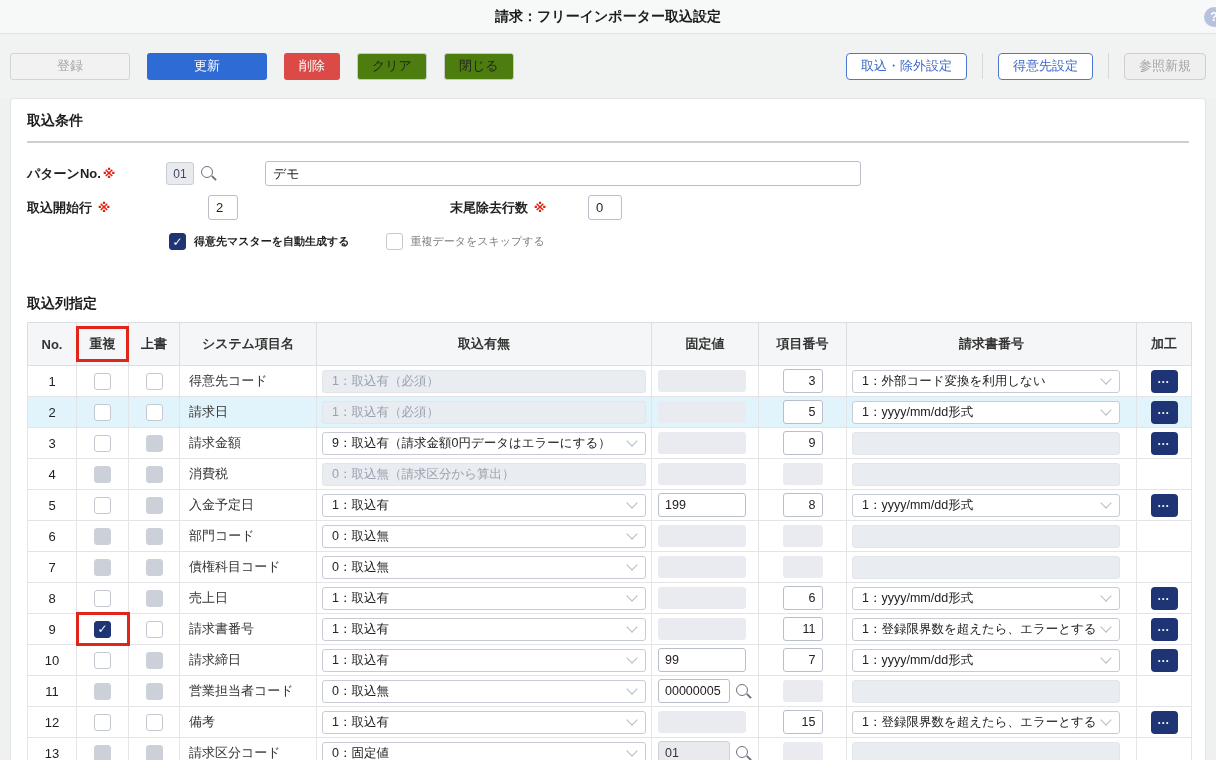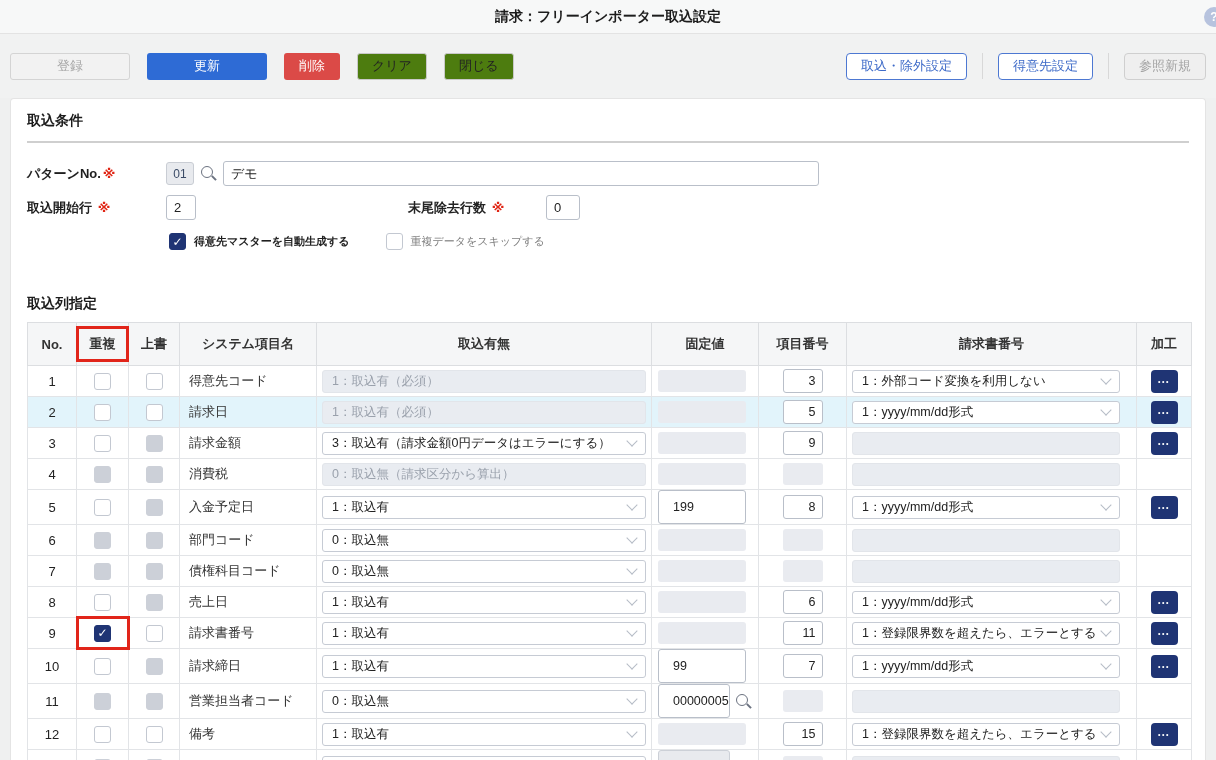--- a/index.html
+++ b/index.html
@@ -35,21 +35,21 @@
   .row-pattern { margin-top:18px; }
   .row-start { margin-top:9px; }
   .row-checks { margin-top:13px; padding-left:142px; }
   .form-label { width:139px; font-size:13px; font-weight:700; color:#1f1f1f; flex:none; }
   .req { color:#e02514; margin-left:2px; }
   .ro-box { width:28px; height:23px; background:#e8eaee; border:1px solid #c9cdd4; border-radius:3px; font-size:12px; color:#3a4a66; display:flex; align-items:center; justify-content:center; flex:none; }
   .mag { position:relative; width:17px; height:17px; display:inline-block; flex:none; }
   .mag::before { content:''; position:absolute; width:10px; height:10px; border:1.6px solid #6b7280; border-radius:50%; left:1px; top:1px; }
   .mag::after { content:''; position:absolute; width:6px; height:1.8px; background:#6b7280; transform:rotate(45deg); left:10.5px; top:12px; }
   .mag-lg { margin:0 6px 0 6px; }
-  .text-input { height:25px; border:1px solid #b9bfc9; border-radius:3px; padding:0 7px; font-size:13px; font-family:inherit; background:#fff; color:#222; }
+  .text-input { height:25px; border:1px solid #b9bfc9; border-radius:3px; padding:0 7px; font-size:13px; font-family:inherit; background:#fff; color:#222;margin-left:42px; }
   .inp-name { width:596px; }
   .inp-small { width:30px; }
   .inp-tail { width:34px; }
   .label-tail { margin-left:212px; width:120px; font-size:13px; font-weight:700; flex:none; }
   .gap-tail { margin-left:18px; }
 
   
   .cb { width:17px; height:17px; border-radius:3px; border:1px solid #c3c8d1; background:#fff; display:inline-flex; align-items:center; justify-content:center; flex:none; }
   .cb.dis { background:#ccd0d8; border-color:#ccd0d8; }
   .cb.on { background:#1f3474; border-color:#1f3474; }
@@ -72,21 +72,21 @@
 
   .sel { height:23px; margin:0 5px; border:1px solid #c6cbd4; border-radius:3px; background:#fff; display:flex; align-items:center; padding:0 9px; font-size:12.5px; color:#222; }
   .sel .txt { flex:1; white-space:nowrap; overflow:hidden; }
   .sel.dis { background:#e9ecf1; border-color:#e2e5ea; color:#9aa1ac; }
   .chev { width:8px; height:8px; border-right:1.8px solid #b6bcc6; border-bottom:1.8px solid #b6bcc6; transform:rotate(45deg); margin-top:-4px; flex:none; }
   .sel-attr { margin-right:16px; }
 
   .boxdis { display:inline-block; height:22px; background:#e9ebf0; border-radius:3px; vertical-align:middle; }
   .w88 { width:88px; } .w40 { width:40px; } .w72 { width:72px; }
   .cellflex { display:flex; align-items:center; padding-left:6px; }
-  .fixed-input { height:34px; border:1px solid #b9bfc9; border-radius:3px; background:#fff; font-size:12.5px; display:flex; align-items:center; padding:0 14px; overflow:hidden; white-space:nowrap; }
+  .fixed-input { height:24px; border:1px solid #b9bfc9; border-radius:3px; background:#fff; font-size:12.5px; display:flex; align-items:center; padding:0 6px; overflow:hidden; white-space:nowrap; }
   .fixed-input.ro { background:#e8eaee; border-color:#ccd0d7; color:#333; }
   .num-input { width:40px; height:24px; border:1px solid #b9bfc9; border-radius:3px; background:#fff; font-size:12.5px; display:inline-flex; align-items:center; justify-content:flex-end; padding:0 6px; }
   .edit-btn { width:27px; height:23px; background:#1f3474; border:none; border-radius:4px; color:#fff; cursor:pointer; display:inline-flex; align-items:center; justify-content:center; }
   .edit-btn::after { content:'•••'; font-size:7px; letter-spacing:1.5px; }
 
   
   .red-box { position:absolute; border:3px solid #e1251a; pointer-events:none; z-index:5; }
   .hdr-box { left:-1px; right:-1px; top:3px; bottom:3px; }
   .row-box { left:-1px; right:-2px; top:-2px; bottom:-2px; }
 </style>
@@ -223,21 +223,21 @@
             </td>
             <td class="c"><button class="edit-btn"></button></td>
           </tr>
           <tr>
             <td class="c">3</td>
             <td class="c"><span class="cb"></span></td>
             <td class="c"><span class="cb dis"></span></td>
             <td class="item">請求金額</td>
             <td>
               <div class="sel">
-                <span class="txt">3：取込有（請求金額0円データはエラーにする）</span>
+                <span class="txt">9：取込有（請求金額0円データはエラーにする）</span>
                 <span class="chev"></span>
               </div>
             </td>
             <td>
               <div class="cellflex">
                 <span class="boxdis w88"></span>
               </div>
             </td>
             <td class="c"><div class="num-input">9</div></td>
             <td>

